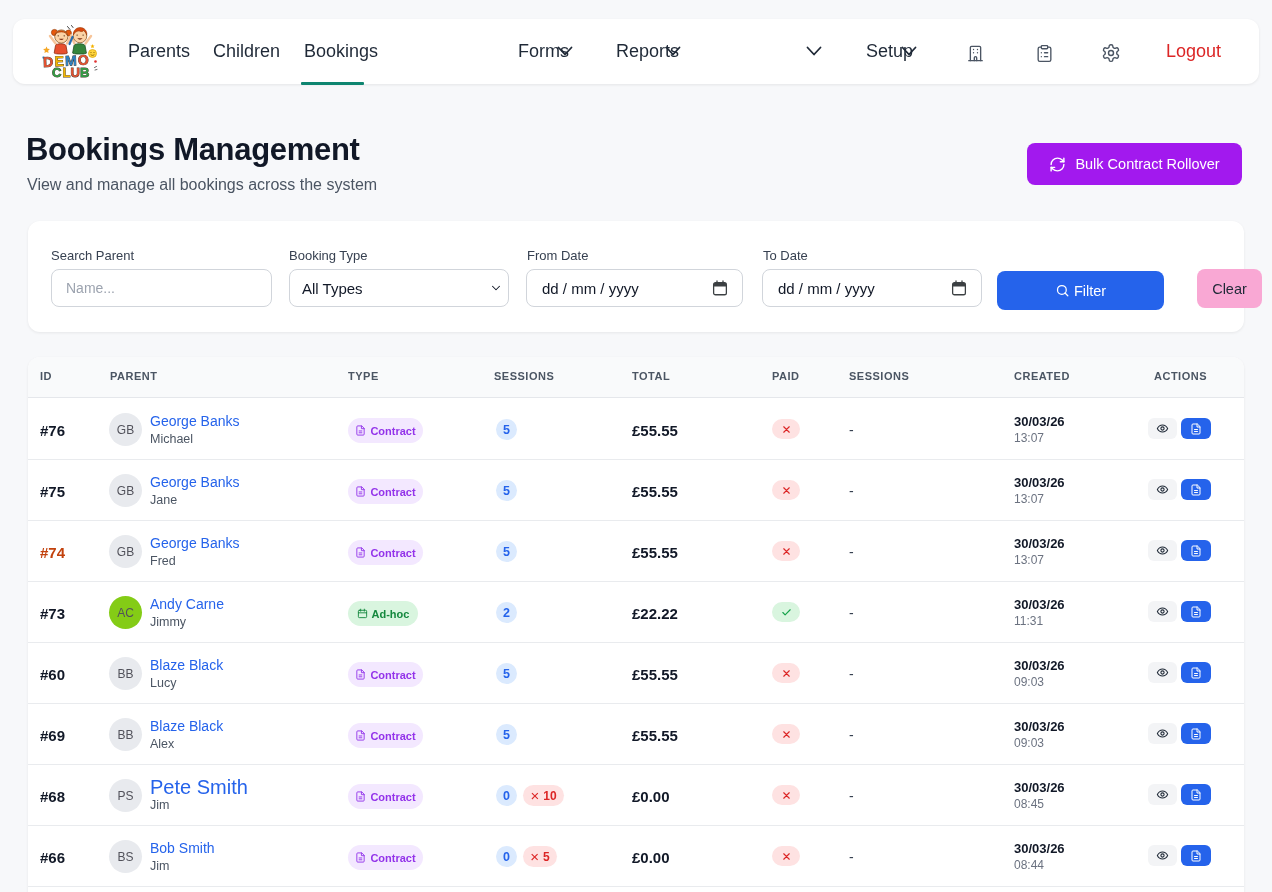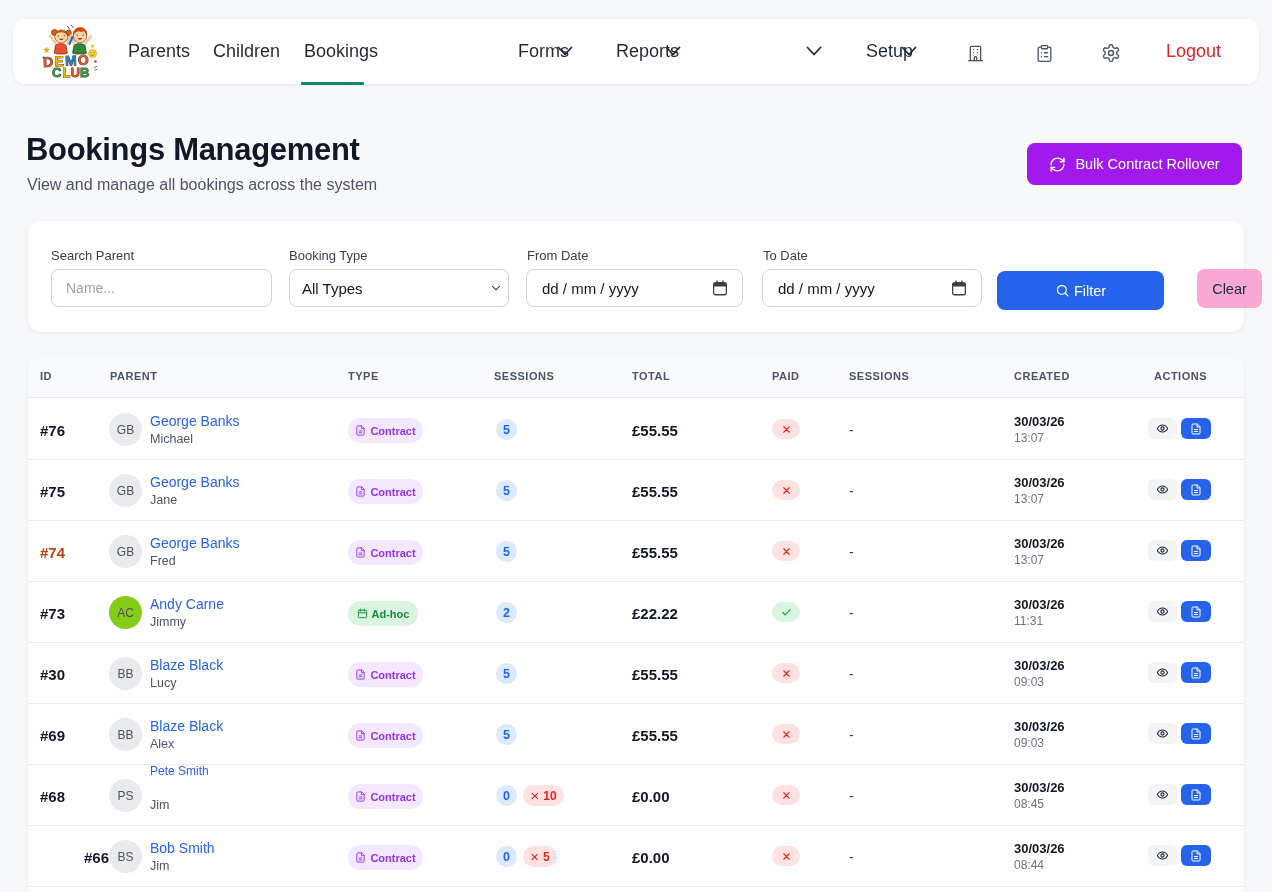--- a/index.html
+++ b/index.html
@@ -276,21 +276,21 @@
       </svg>
     </div>
 <div class="cell" style="left:1153px;top:244px;width:30px;height:21px;border-radius:6px;background:#2563eb;display:flex;align-items:center;justify-content:center;">
       <svg width="12" height="12" viewBox="0 0 24 24" fill="none" stroke="#fff" stroke-width="2" stroke-linecap="round" stroke-linejoin="round" style="">
         <path d="M14 2H6a2 2 0 0 0-2 2v16a2 2 0 0 0 2 2h12a2 2 0 0 0 2-2V8z"></path>
         <path d="M14 2v6h6"></path>
         <path d="M9 13h6M9 17h6"></path>
       </svg>
     </div>
 <div class="abs" style="left:0;top:346px;width:1216px;height:1px;background:#e9ebee;"></div>
-<div class="cell" style="left:12px;top:310px;font-size:15px;font-weight:700;color:#111827;line-height:16px;">#30</div>
+<div class="cell" style="left:12px;top:310px;font-size:15px;font-weight:700;color:#111827;line-height:16px;">#60</div>
 <div class="cell" style="left:81px;top:300px;width:33px;height:33px;border-radius:50%;background:#e8eaee;display:flex;align-items:center;justify-content:center;font-size:12px;font-weight:500;color:#52525b;">BB</div>
 <div class="cell" style="left:122px;top:298px;font-size:14px;color:#2563eb;line-height:20px;">Blaze Black</div>
 <div class="cell" style="left:122px;top:318px;font-size:12.5px;color:#4b5563;line-height:17px;">Lucy</div>
 <div class="cell" style="left:320px;top:305px;width:75px;height:25px;border-radius:13px;background:#f3e8ff;color:#9333ea;font-size:11px;font-weight:700;display:flex;align-items:center;justify-content:center;gap:4px;">
       <svg width="11" height="11" viewBox="0 0 24 24" fill="none" stroke="#9333ea" stroke-width="2" stroke-linecap="round" stroke-linejoin="round" style="">
         <path d="M14 2H6a2 2 0 0 0-2 2v16a2 2 0 0 0 2 2h12a2 2 0 0 0 2-2V8z"></path>
         <path d="M14 2v6h6"></path>
         <path d="M9 13h6M9 17h6"></path>
       </svg>
       <span>Contract</span>
@@ -350,21 +350,21 @@
 <div class="cell" style="left:1153px;top:366px;width:30px;height:21px;border-radius:6px;background:#2563eb;display:flex;align-items:center;justify-content:center;">
       <svg width="12" height="12" viewBox="0 0 24 24" fill="none" stroke="#fff" stroke-width="2" stroke-linecap="round" stroke-linejoin="round" style="">
         <path d="M14 2H6a2 2 0 0 0-2 2v16a2 2 0 0 0 2 2h12a2 2 0 0 0 2-2V8z"></path>
         <path d="M14 2v6h6"></path>
         <path d="M9 13h6M9 17h6"></path>
       </svg>
     </div>
 <div class="abs" style="left:0;top:468px;width:1216px;height:1px;background:#e9ebee;"></div>
 <div class="cell" style="left:12px;top:432px;font-size:15px;font-weight:700;color:#111827;line-height:16px;">#68</div>
 <div class="cell" style="left:81px;top:422px;width:33px;height:33px;border-radius:50%;background:#e8eaee;display:flex;align-items:center;justify-content:center;font-size:12px;font-weight:500;color:#52525b;">PS</div>
-<div class="cell" style="left:122px;top:404px;font-size:12px;color:#2563eb;line-height:20px;">Pete Smith</div>
+<div class="cell" style="left:122px;top:420px;font-size:20px;color:#2563eb;line-height:20px;">Pete Smith</div>
 <div class="cell" style="left:122px;top:440px;font-size:12.5px;color:#4b5563;line-height:17px;">Jim</div>
 <div class="cell" style="left:320px;top:427px;width:75px;height:25px;border-radius:13px;background:#f3e8ff;color:#9333ea;font-size:11px;font-weight:700;display:flex;align-items:center;justify-content:center;gap:4px;">
       <svg width="11" height="11" viewBox="0 0 24 24" fill="none" stroke="#9333ea" stroke-width="2" stroke-linecap="round" stroke-linejoin="round" style="">
         <path d="M14 2H6a2 2 0 0 0-2 2v16a2 2 0 0 0 2 2h12a2 2 0 0 0 2-2V8z"></path>
         <path d="M14 2v6h6"></path>
         <path d="M9 13h6M9 17h6"></path>
       </svg>
       <span>Contract</span>
     </div>
 <div class="cell" style="left:468px;top:428px;width:21px;height:21px;border-radius:50%;background:#dbeafe;color:#2563eb;font-size:12.5px;font-weight:600;display:flex;align-items:center;justify-content:center;">0</div>
@@ -385,21 +385,21 @@
       </svg>
     </div>
 <div class="cell" style="left:1153px;top:427px;width:30px;height:21px;border-radius:6px;background:#2563eb;display:flex;align-items:center;justify-content:center;">
       <svg width="12" height="12" viewBox="0 0 24 24" fill="none" stroke="#fff" stroke-width="2" stroke-linecap="round" stroke-linejoin="round" style="">
         <path d="M14 2H6a2 2 0 0 0-2 2v16a2 2 0 0 0 2 2h12a2 2 0 0 0 2-2V8z"></path>
         <path d="M14 2v6h6"></path>
         <path d="M9 13h6M9 17h6"></path>
       </svg>
     </div>
 <div class="abs" style="left:0;top:529px;width:1216px;height:1px;background:#e9ebee;"></div>
-<div class="cell" style="left:12px;top:493px;font-size:15px;font-weight:700;color:#111827;line-height:16px;margin-left:44px;">#66</div>
+<div class="cell" style="left:12px;top:493px;font-size:15px;font-weight:700;color:#111827;line-height:16px;">#66</div>
 <div class="cell" style="left:81px;top:483px;width:33px;height:33px;border-radius:50%;background:#e8eaee;display:flex;align-items:center;justify-content:center;font-size:12px;font-weight:500;color:#52525b;">BS</div>
 <div class="cell" style="left:122px;top:481px;font-size:14px;color:#2563eb;line-height:20px;">Bob Smith</div>
 <div class="cell" style="left:122px;top:501px;font-size:12.5px;color:#4b5563;line-height:17px;">Jim</div>
 <div class="cell" style="left:320px;top:488px;width:75px;height:25px;border-radius:13px;background:#f3e8ff;color:#9333ea;font-size:11px;font-weight:700;display:flex;align-items:center;justify-content:center;gap:4px;">
       <svg width="11" height="11" viewBox="0 0 24 24" fill="none" stroke="#9333ea" stroke-width="2" stroke-linecap="round" stroke-linejoin="round" style="">
         <path d="M14 2H6a2 2 0 0 0-2 2v16a2 2 0 0 0 2 2h12a2 2 0 0 0 2-2V8z"></path>
         <path d="M14 2v6h6"></path>
         <path d="M9 13h6M9 17h6"></path>
       </svg>
       <span>Contract</span>

